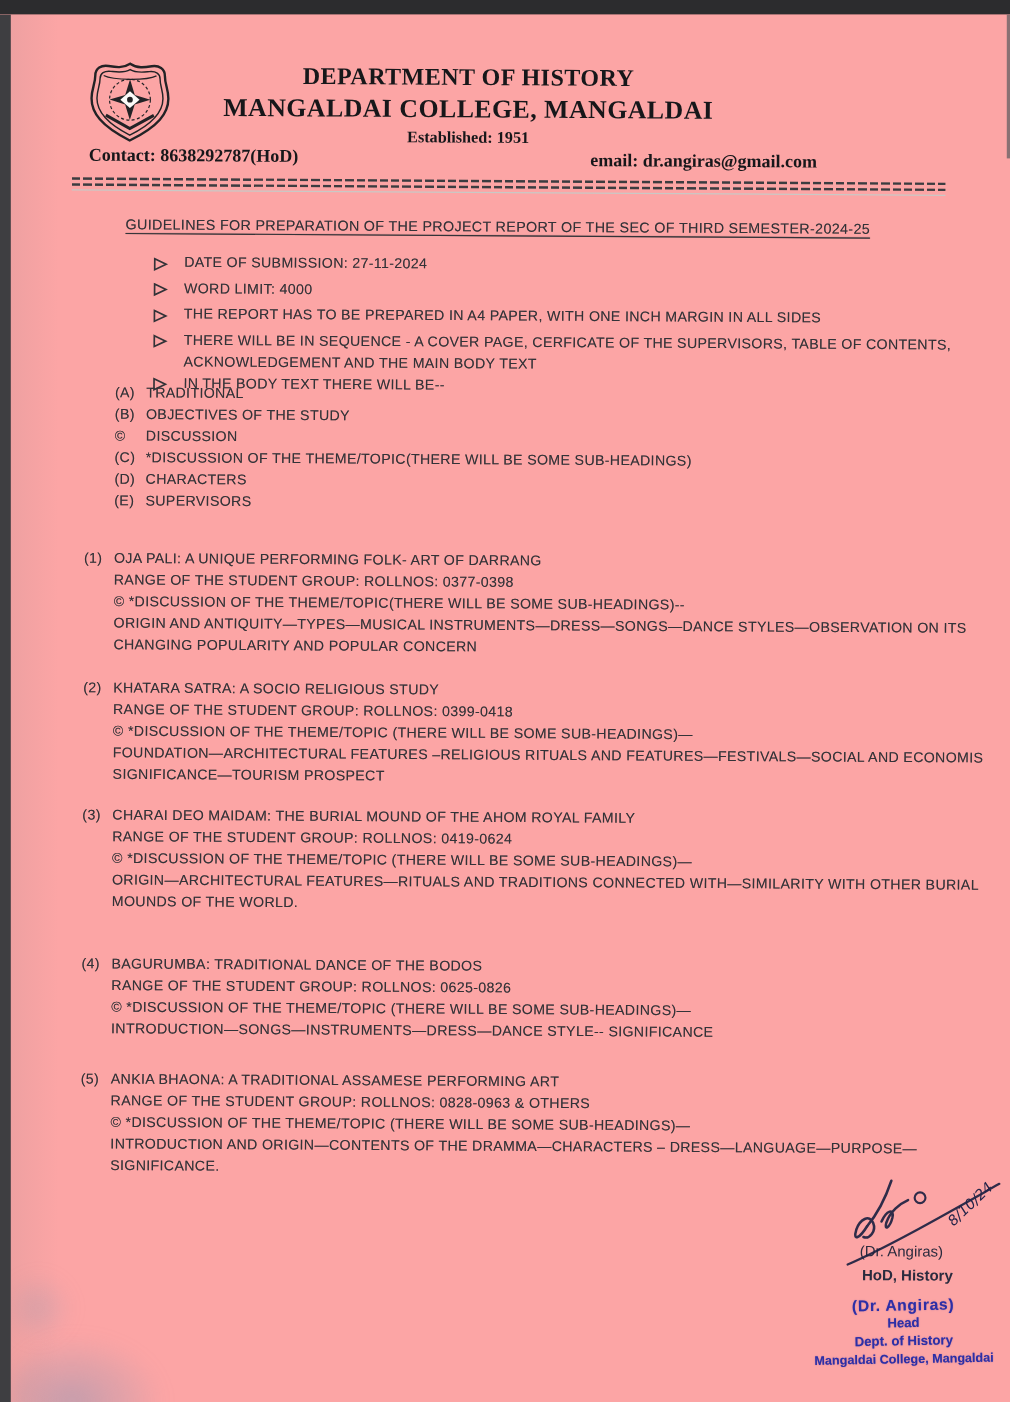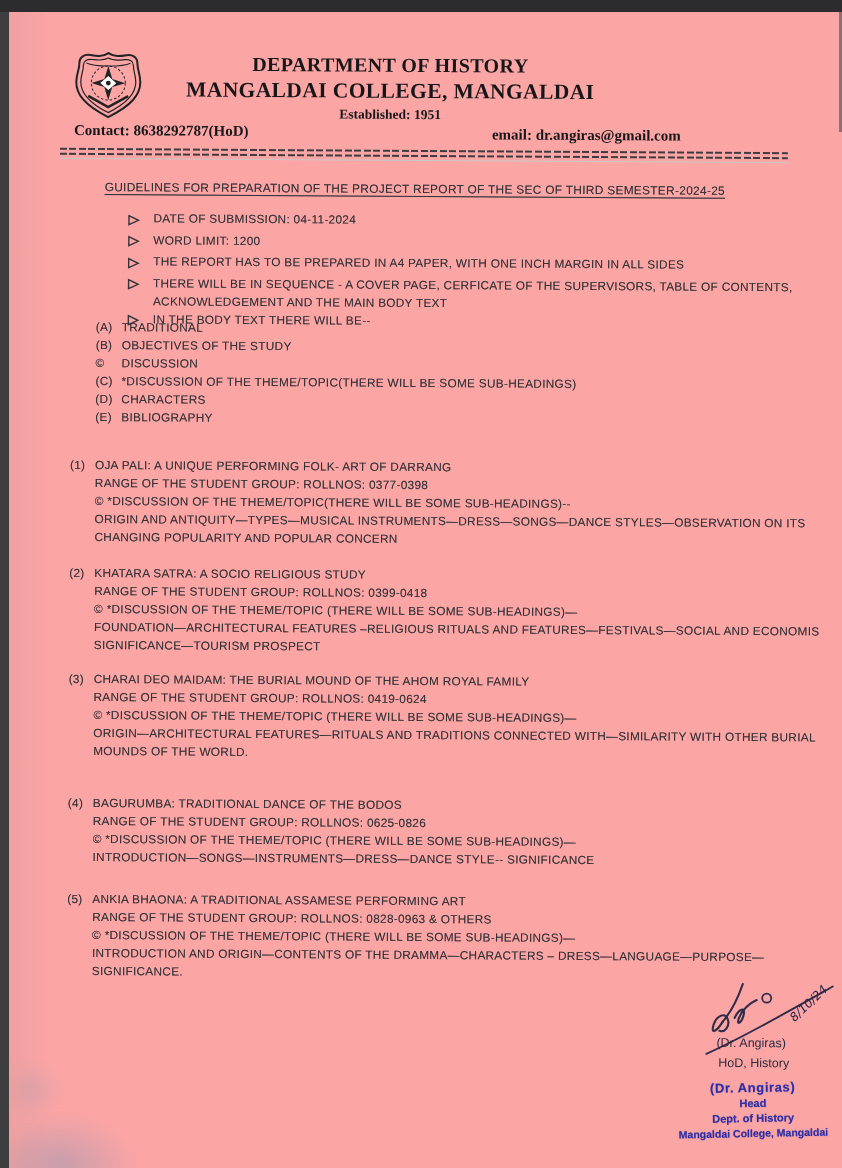--- a/index.html
+++ b/index.html
@@ -50,21 +50,21 @@
   .o-label { width:26px; }
 
   .project { position:absolute; left:72px; line-height:18px; }
   .p-first { display:flex; }
   .p-num { width:25px; }
   .p-line { margin-left:25px; }
 
   
   .sig-svg { position:absolute; left:700px; top:958px; z-index:5; }
   .signatory-name { position:absolute; left:722px; top:1022px; font-size:12.5px; color:#2b2b3e; z-index:4; }
-  .signatory-role { position:absolute; left:724px; top:1042px; font-size:12.5px; color:#2b2b3e; z-index:4; }
+  .signatory-role { position:absolute; left:724px; top:1042px; font-size:12.5px; color:#2b2b3e; z-index:4;font-weight:bold; }
   .stamp { position:absolute; left:660px; top:1066px; width:198px; text-align:center;
     color:#2d2fa6; font-weight:bold; transform:rotate(-1.4deg);
     text-shadow:0 0 1px rgba(45,47,166,.55); z-index:4; }
   .stamp .st1 { font-size:13px; letter-spacing:.6px; line-height:16px; }
   .stamp .st2 { font-size:11px; line-height:15px; }
   .stamp .st3 { font-size:11px; line-height:15px; }
   .stamp .st4 { font-size:10.5px; line-height:15px; }
 </style>
 </head>
 <body>
@@ -113,27 +113,27 @@
       <div class="d-shadow"></div>
     </div>
 
     <div class="body-txt g-title nowrap">GUIDELINES FOR PREPARATION OF THE PROJECT REPORT OF THE SEC OF THIRD SEMESTER-2024-25</div>
 
     <div class="bullets body-txt">
       <div class="b-row">
         <span class="b-marker"><svg width="13" height="12" viewBox="0 0 13 12">
               <path d="M1.5,1.5 L11,6 L1.5,10.5 Z" fill="none" stroke="#333338" stroke-width="1.4"></path>
             </svg></span>
-        <span class="nowrap">DATE OF SUBMISSION: 04-11-2024</span>
-      </div>
-      <div class="b-row">
-        <span class="b-marker"><svg width="13" height="12" viewBox="0 0 13 12">
-              <path d="M1.5,1.5 L11,6 L1.5,10.5 Z" fill="none" stroke="#333338" stroke-width="1.4"></path>
-            </svg></span>
-        <span class="nowrap">WORD LIMIT: 1200</span>
+        <span class="nowrap">DATE OF SUBMISSION: 27-11-2024</span>
+      </div>
+      <div class="b-row">
+        <span class="b-marker"><svg width="13" height="12" viewBox="0 0 13 12">
+              <path d="M1.5,1.5 L11,6 L1.5,10.5 Z" fill="none" stroke="#333338" stroke-width="1.4"></path>
+            </svg></span>
+        <span class="nowrap">WORD LIMIT: 4000</span>
       </div>
       <div class="b-row">
         <span class="b-marker"><svg width="13" height="12" viewBox="0 0 13 12">
               <path d="M1.5,1.5 L11,6 L1.5,10.5 Z" fill="none" stroke="#333338" stroke-width="1.4"></path>
             </svg></span>
         <span class="nowrap">THE REPORT HAS TO BE PREPARED IN A4 PAPER, WITH ONE INCH MARGIN IN ALL SIDES</span>
       </div>
       <div class="b-row">
         <span class="b-marker"><svg width="13" height="12" viewBox="0 0 13 12">
               <path d="M1.5,1.5 L11,6 L1.5,10.5 Z" fill="none" stroke="#333338" stroke-width="1.4"></path>
@@ -167,21 +167,21 @@
       <div class="o-row">
         <span class="o-label">(C)</span>
         <span class="nowrap">*DISCUSSION OF THE THEME/TOPIC(THERE WILL BE SOME SUB-HEADINGS)</span>
       </div>
       <div class="o-row">
         <span class="o-label">(D)</span>
         <span class="nowrap">CHARACTERS</span>
       </div>
       <div class="o-row">
         <span class="o-label">(E)</span>
-        <span class="nowrap">BIBLIOGRAPHY</span>
+        <span class="nowrap">SUPERVISORS</span>
       </div>
     </div>
 
     <div class="project body-txt" style="top:446px">
       <div class="p-first">
         <span class="p-num">(1)</span>
         <span class="nowrap">OJA PALI: A UNIQUE PERFORMING FOLK- ART OF DARRANG</span>
       </div>
       <div class="p-line nowrap">RANGE OF THE STUDENT GROUP: ROLLNOS: 0377-0398</div>
       <div class="p-line nowrap">© *DISCUSSION OF THE THEME/TOPIC(THERE WILL BE SOME SUB-HEADINGS)--</div>

